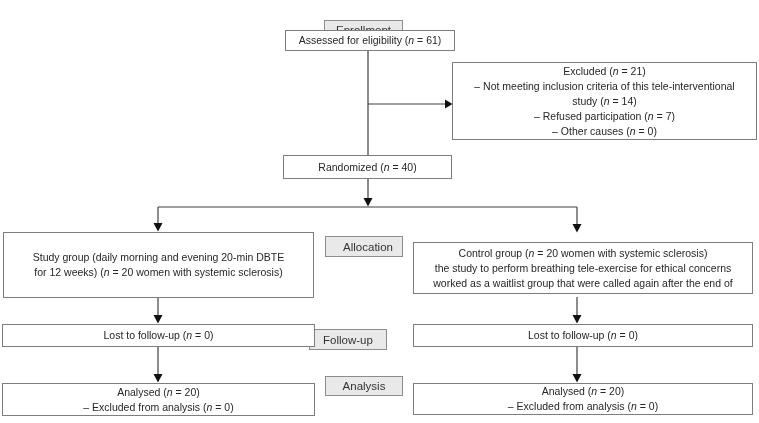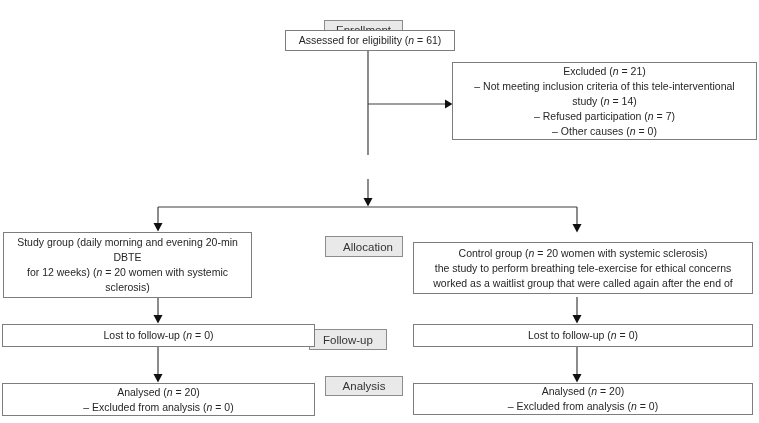--- a/index.html
+++ b/index.html
@@ -55,21 +55,21 @@
     font-size: 11.5px;
     color: #333333;
     margin-top: 17px;
   }
   
   #lbl-enrollment { left: 324px; top: 3px;   width: 79px;  height: 20px; }
   #box-assessed   { left: 285px; top: 30px;  width: 170px; height: 21px; }
   #box-excluded   { left: 452px; top: 62px;  width: 305px; height: 78px; line-height: 15px; }
   #box-randomized { left: 283px; top: 155px; width: 169px; height: 24px; }
   #lbl-allocation { left: 325px; top: 219px; width: 78px;  height: 21px; padding-left: 8px; }
-  #box-study      { left: 3px;   top: 232px; width: 249px; height: 66px; }
+  #box-study      { left: 3px;   top: 232px; width: 311px; height: 66px; }
   #box-control    { left: 413px; top: 242px; width: 340px; height: 52px; }
   #lbl-followup   { left: 309px; top: 312px; width: 78px;  height: 21px; }
   #box-lost-l     { left: 2px;   top: 324px; width: 313px; height: 23px; }
   #box-lost-r     { left: 413px; top: 324px; width: 340px; height: 23px; }
   #lbl-analysis   { left: 325px; top: 359px; width: 78px;  height: 20px; }
   #box-analysed-l { left: 2px;   top: 383px; width: 313px; height: 33px; }
   #box-analysed-r { left: 413px; top: 383px; width: 340px; height: 32px; }
 </style>
 </head>
 <body>
@@ -124,20 +124,23 @@
     </div>
 
   <div id="box-excluded" class="box">
       <div class="ln">Excluded (<i>n</i> = 21)</div>
       <div class="ln">– Not meeting inclusion criteria of this tele-interventional</div>
       <div class="ln">study (<i>n</i> = 14)</div>
       <div class="ln">– Refused participation (<i>n</i> = 7)</div>
       <div class="ln">– Other causes (<i>n</i> = 0)</div>
     </div>
 
+  <div id="box-randomized" class="box">
+      <div class="ln">Randomized (<i>n</i> = 40)</div>
+    </div>
 
   <div id="lbl-allocation" class="stage-label">Allocation</div>
 
   <div id="box-study" class="box">
       <div class="ln">Study group (daily morning and evening 20-min DBTE</div>
       <div class="ln">for 12 weeks) (<i>n</i> = 20 women with systemic sclerosis)</div>
     </div>
 
   <div id="box-control" class="box">
       <div class="ln">Control group (<i>n</i> = 20 women with systemic sclerosis)</div>

